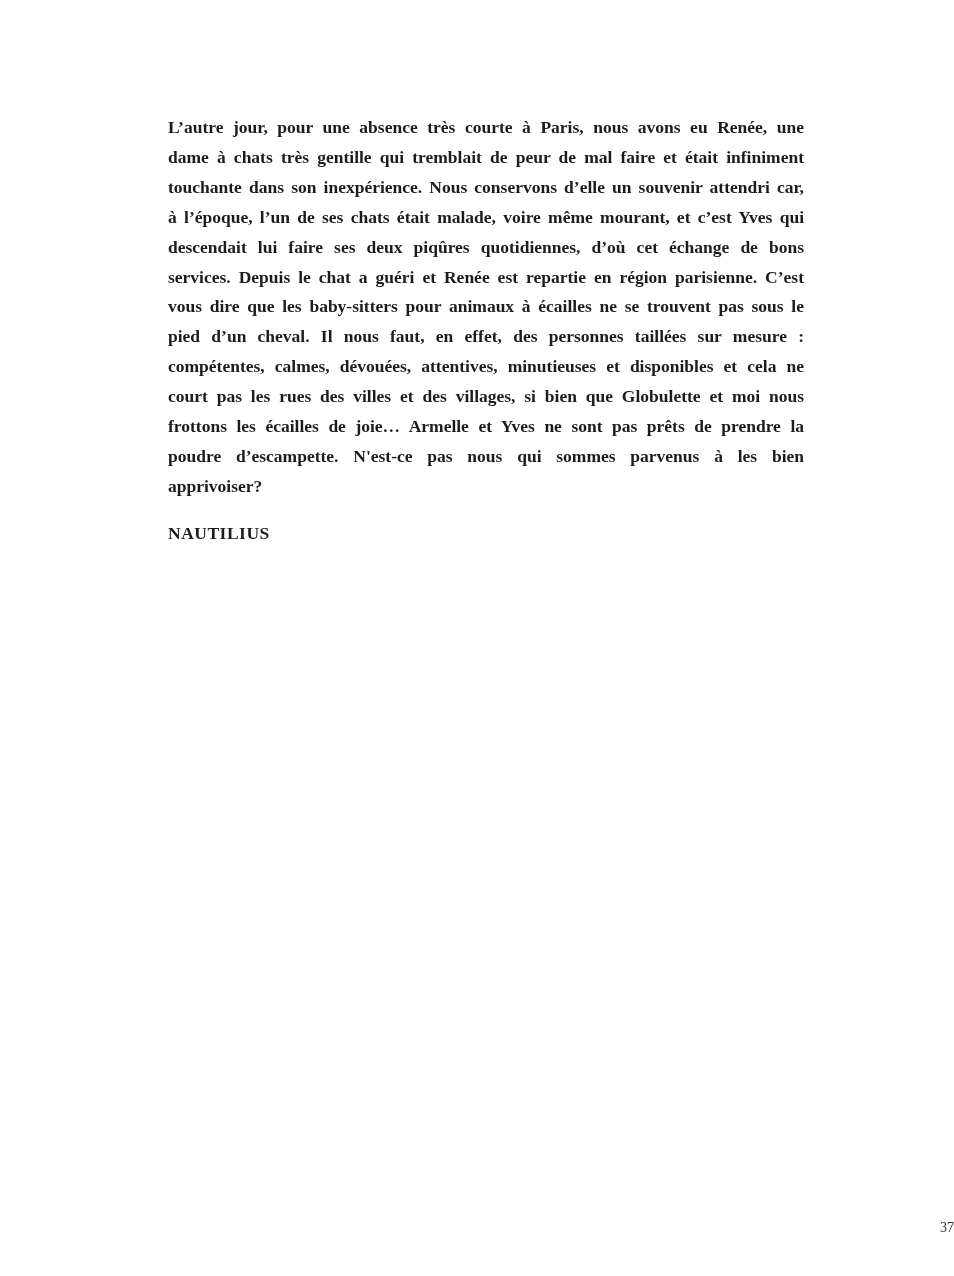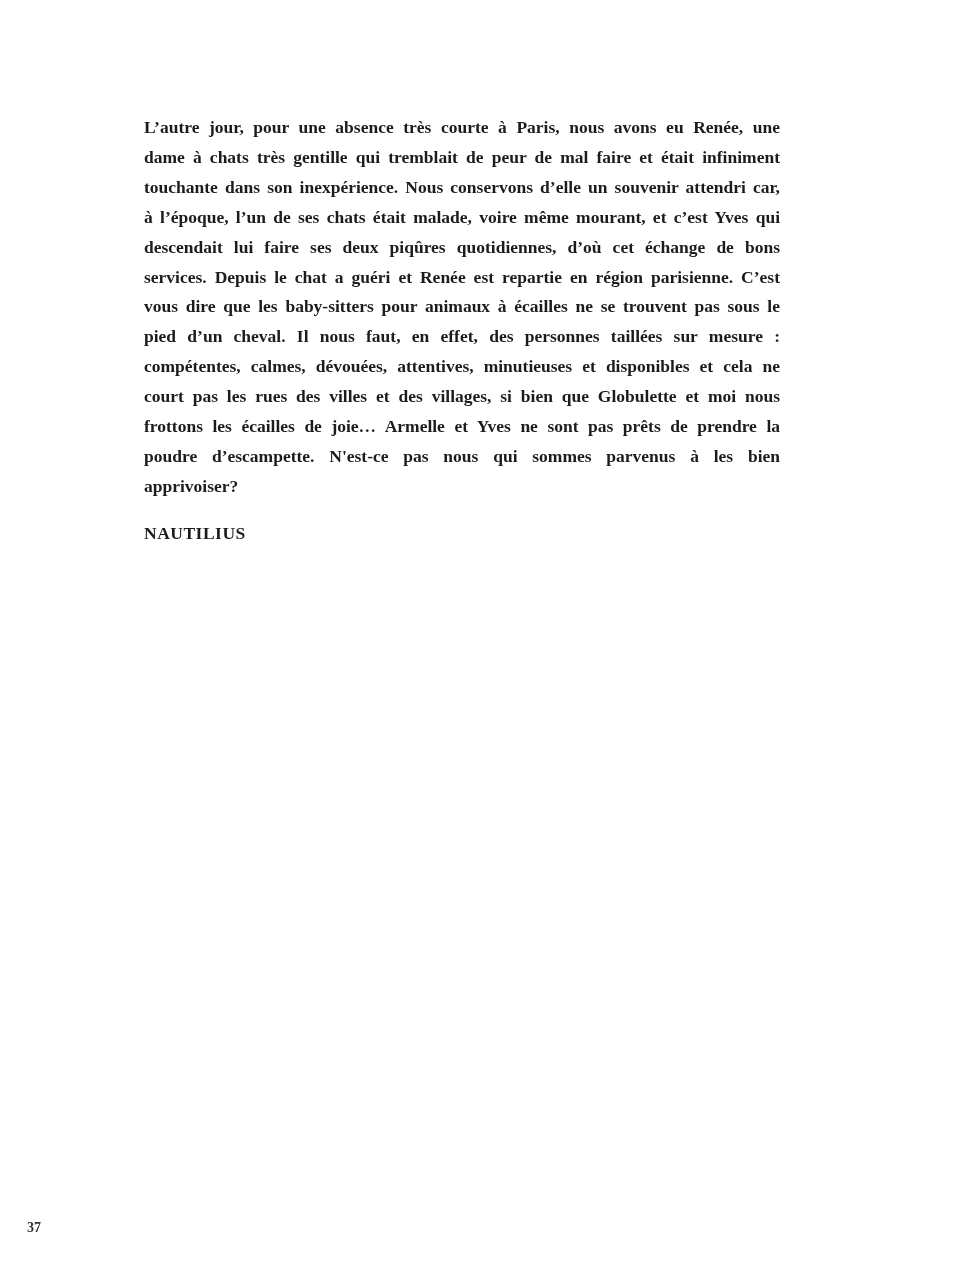--- a/index.html
+++ b/index.html
@@ -15,21 +15,21 @@
     color: #1c1c1c;
     overflow: hidden;
   }
   .page {
     position: absolute;
     inset: 0;
     background: #ffffff;
   }
   .text-block {
     position: absolute;
-    left: 144px;
+    left: 168px;
     top: 113px;
     width: 636px;
   }
   .text-block p {
     margin: 0 0 17px 0;
     font-size: 17.5px;
     line-height: 29.9px;
     font-weight: 700;
     text-align: justify;
     text-align-last: left;
@@ -38,23 +38,23 @@
   .text-block p.signature {
     text-align: left;
     margin-top: 0;
     letter-spacing: 0.5px;
   }
   .page-number {
     position: absolute;
     left: 0;
     right: 0;
     top: 1220px;
-    text-align: left;
+    text-align: right;
     font-size: 14px;
-    font-weight: 700;
+    font-weight: 400;
     color: #333333;
     padding-left: 27px;
   }
 </style>
 </head>
 <body>
 
 <div class="page">
   <div class="text-block">
     <p>L’autre jour, pour une absence très courte à Paris, nous avons eu Renée, une dame à chats très gentille qui tremblait de peur de mal faire et était infiniment touchante dans son inexpérience. Nous  conservons d’elle un souvenir attendri car, à l’époque, l’un de ses chats était  malade, voire même mourant, et c’est Yves qui descendait lui faire ses deux piqûres quotidiennes,  d’où cet échange de bons services. Depuis le chat a guéri et Renée est repartie en région parisienne. C’est vous dire que les baby-sitters pour animaux à écailles ne se trouvent pas sous le pied d’un cheval. Il nous faut, en effet, des personnes taillées sur mesure : compétentes, calmes, dévouées, attentives, minutieuses et disponibles et cela ne court pas les rues des villes et des villages, si bien que Globulette et moi nous frottons les écailles de joie… Armelle et Yves ne sont pas prêts de prendre la poudre d’escampette. N'est-ce pas nous qui sommes parvenus à les bien apprivoiser?</p>

